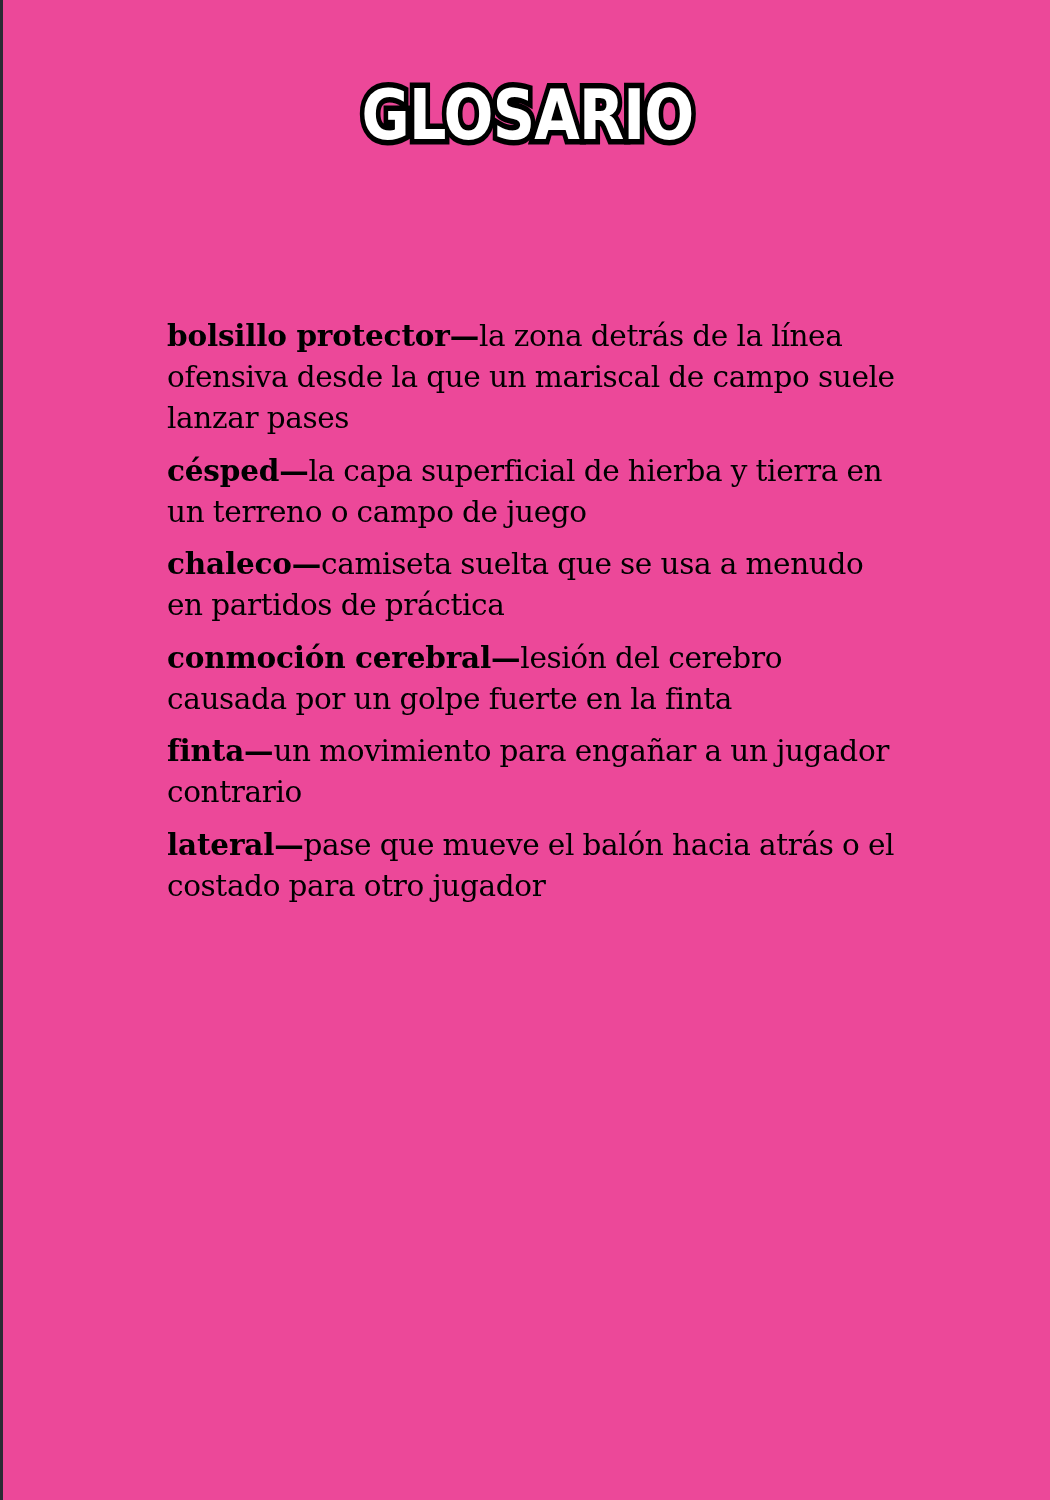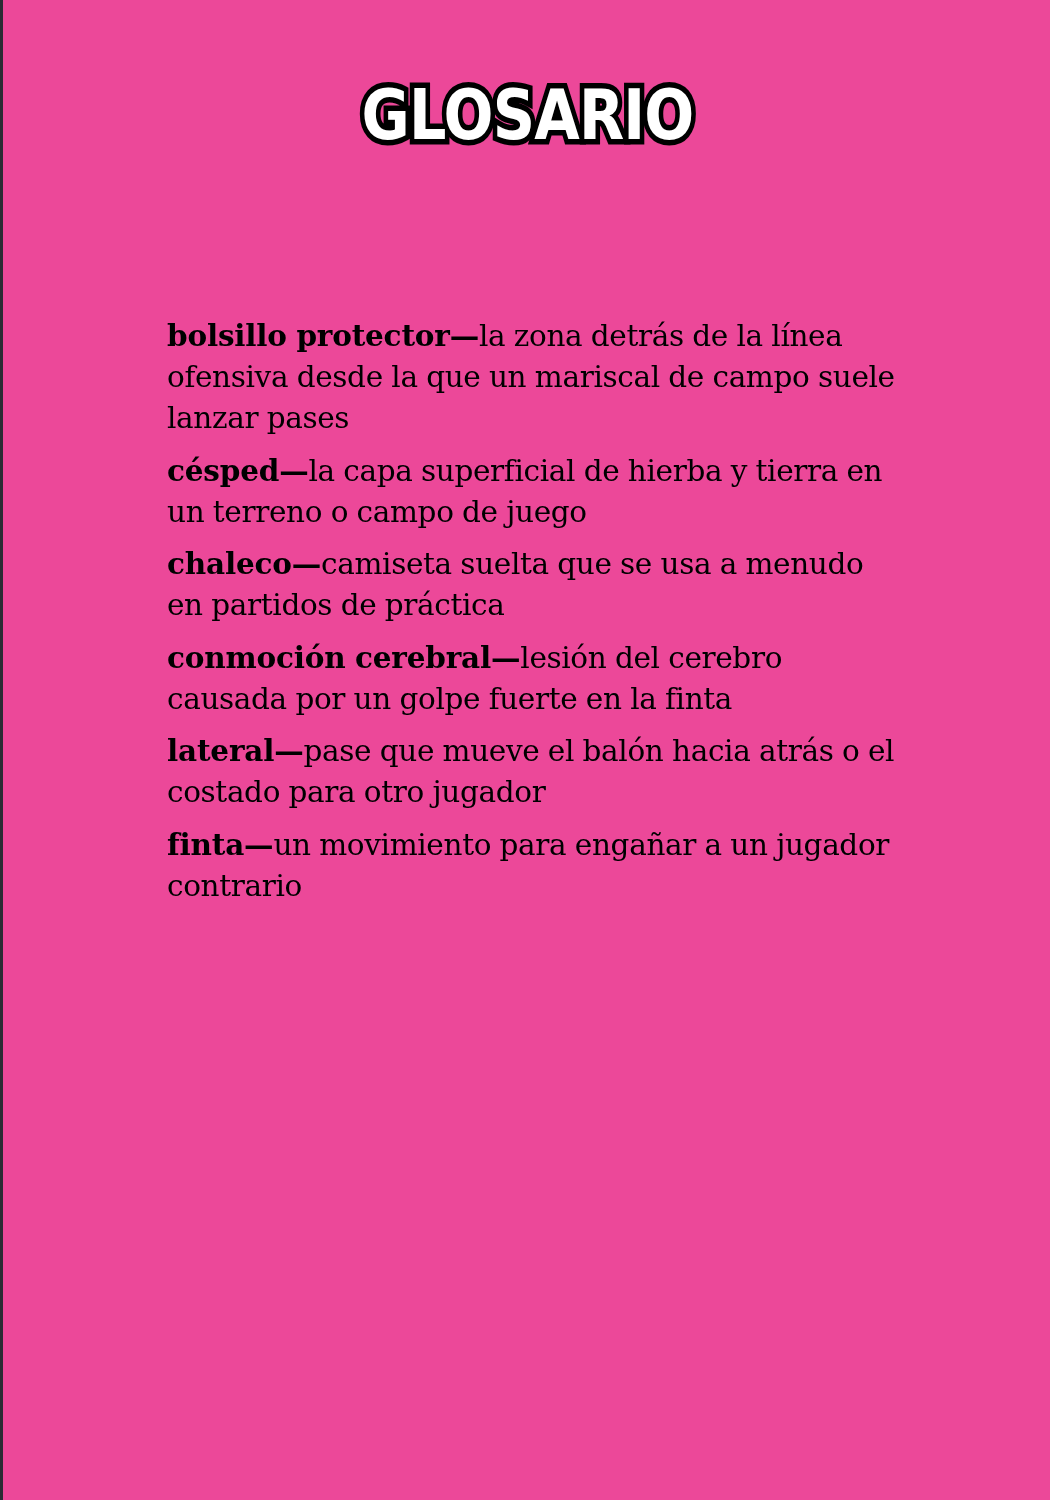--- a/index.html
+++ b/index.html
@@ -86,17 +86,17 @@
 
   <div class="title-block">
     <span class="title-text">GLOSARIO</span>
   </div>
 
   <div class="glossary">
       <p class="entry"><span class="term">bolsillo protector</span><span class="term">—</span><span class="definition">la zona detrás de la línea ofensiva desde la que un mariscal de campo suele lanzar pases</span></p>
       <p class="entry"><span class="term">césped</span><span class="term">—</span><span class="definition">la capa superficial de hierba y tierra en un terreno o campo de juego</span></p>
       <p class="entry"><span class="term">chaleco</span><span class="term">—</span><span class="definition">camiseta suelta que se usa a menudo en partidos de práctica</span></p>
       <p class="entry"><span class="term">conmoción cerebral</span><span class="term">—</span><span class="definition">lesión del cerebro causada por un golpe fuerte en la finta</span></p>
+      <p class="entry"><span class="term">finta</span><span class="term">—</span><span class="definition">un movimiento para engañar a un jugador contrario</span></p>
       <p class="entry"><span class="term">lateral</span><span class="term">—</span><span class="definition">pase que mueve el balón hacia atrás o el costado para otro jugador</span></p>
-      <p class="entry"><span class="term">finta</span><span class="term">—</span><span class="definition">un movimiento para engañar a un jugador contrario</span></p>
     </div>
 
 </div>
 
 </body></html>

